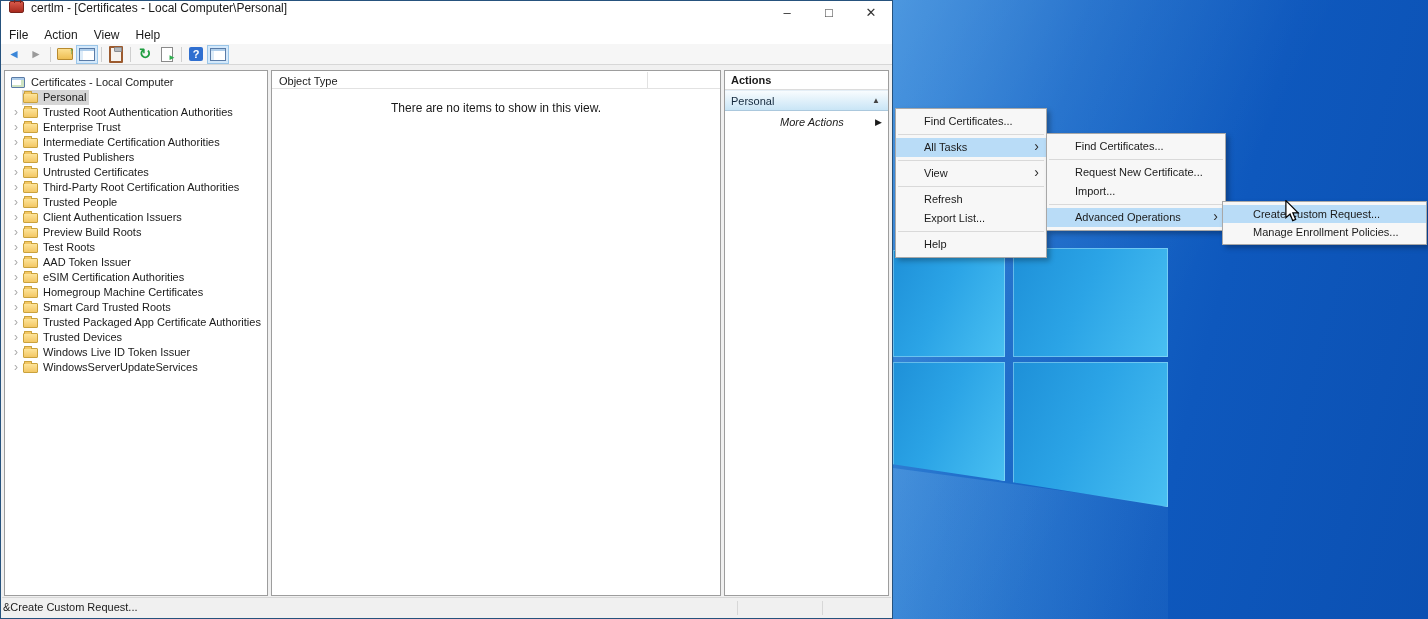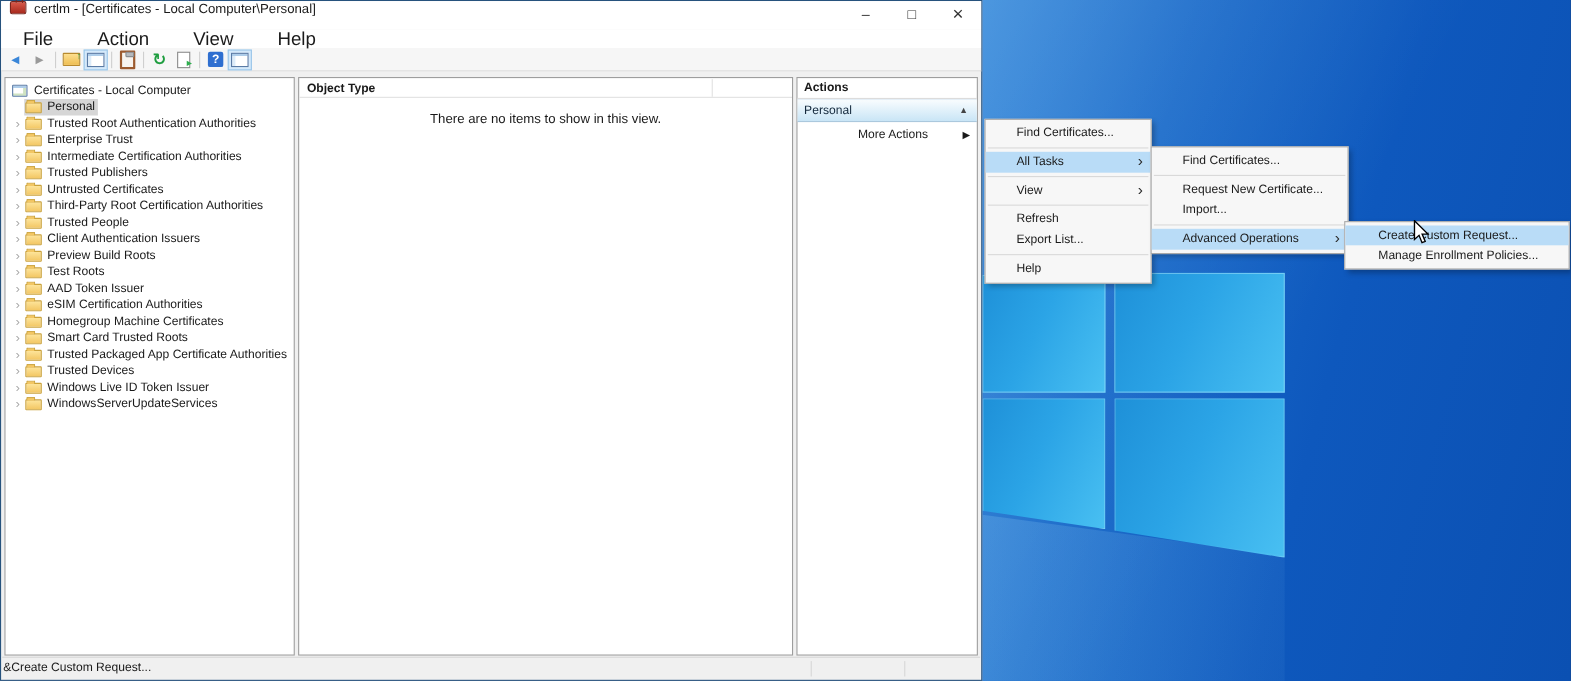--- a/index.html
+++ b/index.html
@@ -28,21 +28,21 @@
     display:flex; }
   .app-icon { width:15px; height:12px; margin-left:8px; position:relative; border-radius:2px;
     background:linear-gradient(#d8594a,#a82a1e); border:1px solid #7a241c; }
   .app-icon::before { content:""; position:absolute; left:4px; top:-3px; width:5px; height:3px;
     border:1px solid #7a241c; border-bottom:none; border-radius:2px 2px 0 0; }
   .title-text { margin-left:7px; font-size:12px; color:#1a1a1a; white-space:nowrap; }
   .win-controls { margin-left:auto; display:flex; height:26px; }
   .wc { width:42px; height:26px; line-height:24px; text-align:center; font-size:13px; color:#333; }
   .menubar { position:absolute; left:0; top:26px; right:0; height:17px; background:#fff;
     display:flex; align-items:center; }
-  .mb-item { font-size:17px; color:#1a1a1a; padding:0 20px; height:17px; line-height:17px; }
+  .mb-item { font-size:12px; color:#1a1a1a; padding:0 8px; height:17px; line-height:17px; }
   .toolbar { position:absolute; left:0; top:43px; right:0; height:21px; background:#f6f6f6;
     border-bottom:1px solid #d7d7d7; display:flex; align-items:center; padding-left:2px; }
   .tbi { width:22px; height:19px; display:flex; align-items:center; justify-content:center;
     position:relative; border:1px solid transparent; font-size:12px; }
   .tbi.sel { background:#d4e9fb; border-color:#9ac5e8; }
   .tb-sep { width:1px; height:15px; background:#cfcfcf; margin:0 3px; }
   [data-icon="back"] { color:#3a86d8; }
   [data-icon="forward"] { color:#9a9a9a; }
   [data-icon="up-folder"]::before { content:""; width:14px; height:10px; border-radius:1px;
     background:linear-gradient(#fddf8f,#eebe53); border:1px solid #b88a2e; }
@@ -75,33 +75,33 @@
     background:linear-gradient(#fde49a,#f3c764); border:1px solid #caa23c; }
   .folder::before { content:""; position:absolute; left:0; top:-3px; width:6px; height:2px;
     background:#f3c764; border:1px solid #caa23c; border-bottom:none; border-radius:1px 1px 0 0; }
   .root-row { display:flex; align-items:center; height:15px; font-size:11px; color:#1a1a1a; padding-left:6px; }
   .root-icon { width:14px; height:11px; margin-right:6px; background:#fff; border:1px solid #5a7ba6;
     box-shadow:inset 0 2px 0 #aecdea, inset -3px -2px 0 #cfe3c2; border-radius:1px; }
   .tree-label { line-height:15px; }
 
   .list-panel { flex:1; }
   .col-header { height:18px; border-bottom:1px solid #e2e2e2; position:relative; }
-  .col-header-label { font-size:11px; color:#1a1a1a; padding-left:7px; line-height:18px;font-weight:bold; }
+  .col-header-label { font-size:11px; color:#1a1a1a; padding-left:7px; line-height:18px; }
   .col-divider { position:absolute; left:375px; top:1px; width:1px; height:16px; background:#e2e2e2; }
   .empty-msg { position:absolute; top:30px; left:0; right:0; text-align:center; font-size:12px; color:#1a1a1a; }
 
   .actions-panel { width:165px; }
   .ap-header { height:19px; border-bottom:1px solid #dcdcdc; }
   .ap-header-label { font-size:11px; font-weight:bold; color:#1a1a1a; padding-left:6px; line-height:19px; }
   .ap-section { height:21px; background:linear-gradient(#f8fcfe,#c9e5f6);
     border-top:1px solid #e4eef6; border-bottom:1px solid #abc8dd; position:relative; }
   .ap-section-label { font-size:11px; color:#14293d; padding-left:6px; line-height:20px; }
   .ap-collapse { position:absolute; right:8px; top:0; font-size:8px; color:#444; line-height:20px; }
   .ap-row { height:22px; position:relative; }
-  .ap-row-label { font-size:11px; color:#1a1a1a; padding-left:55px; line-height:22px; }
+  .ap-row-label { font-size:11px; color:#1a1a1a; padding-left:55px; line-height:22px;font-style:italic; }
   .ap-row-arrow { position:absolute; right:6px; top:0; font-size:9px; color:#1a1a1a; line-height:22px; }
 
   .statusbar { position:absolute; left:1px; right:1px; bottom:1px; height:20px; background:#f0f0f0;
     border-top:1px solid #d7d7d7; }
   .status-text { font-size:11px; color:#1a1a1a; padding-left:1px; line-height:19px; }
   .sb-sep { position:absolute; top:3px; width:1px; height:14px; background:#d7d7d7; }
   .sb-sep.s1 { left:735px; } .sb-sep.s2 { left:820px; }
 
   
   .menu { position:absolute; background:#f7f7f7; border:1px solid #a8a8a8;

